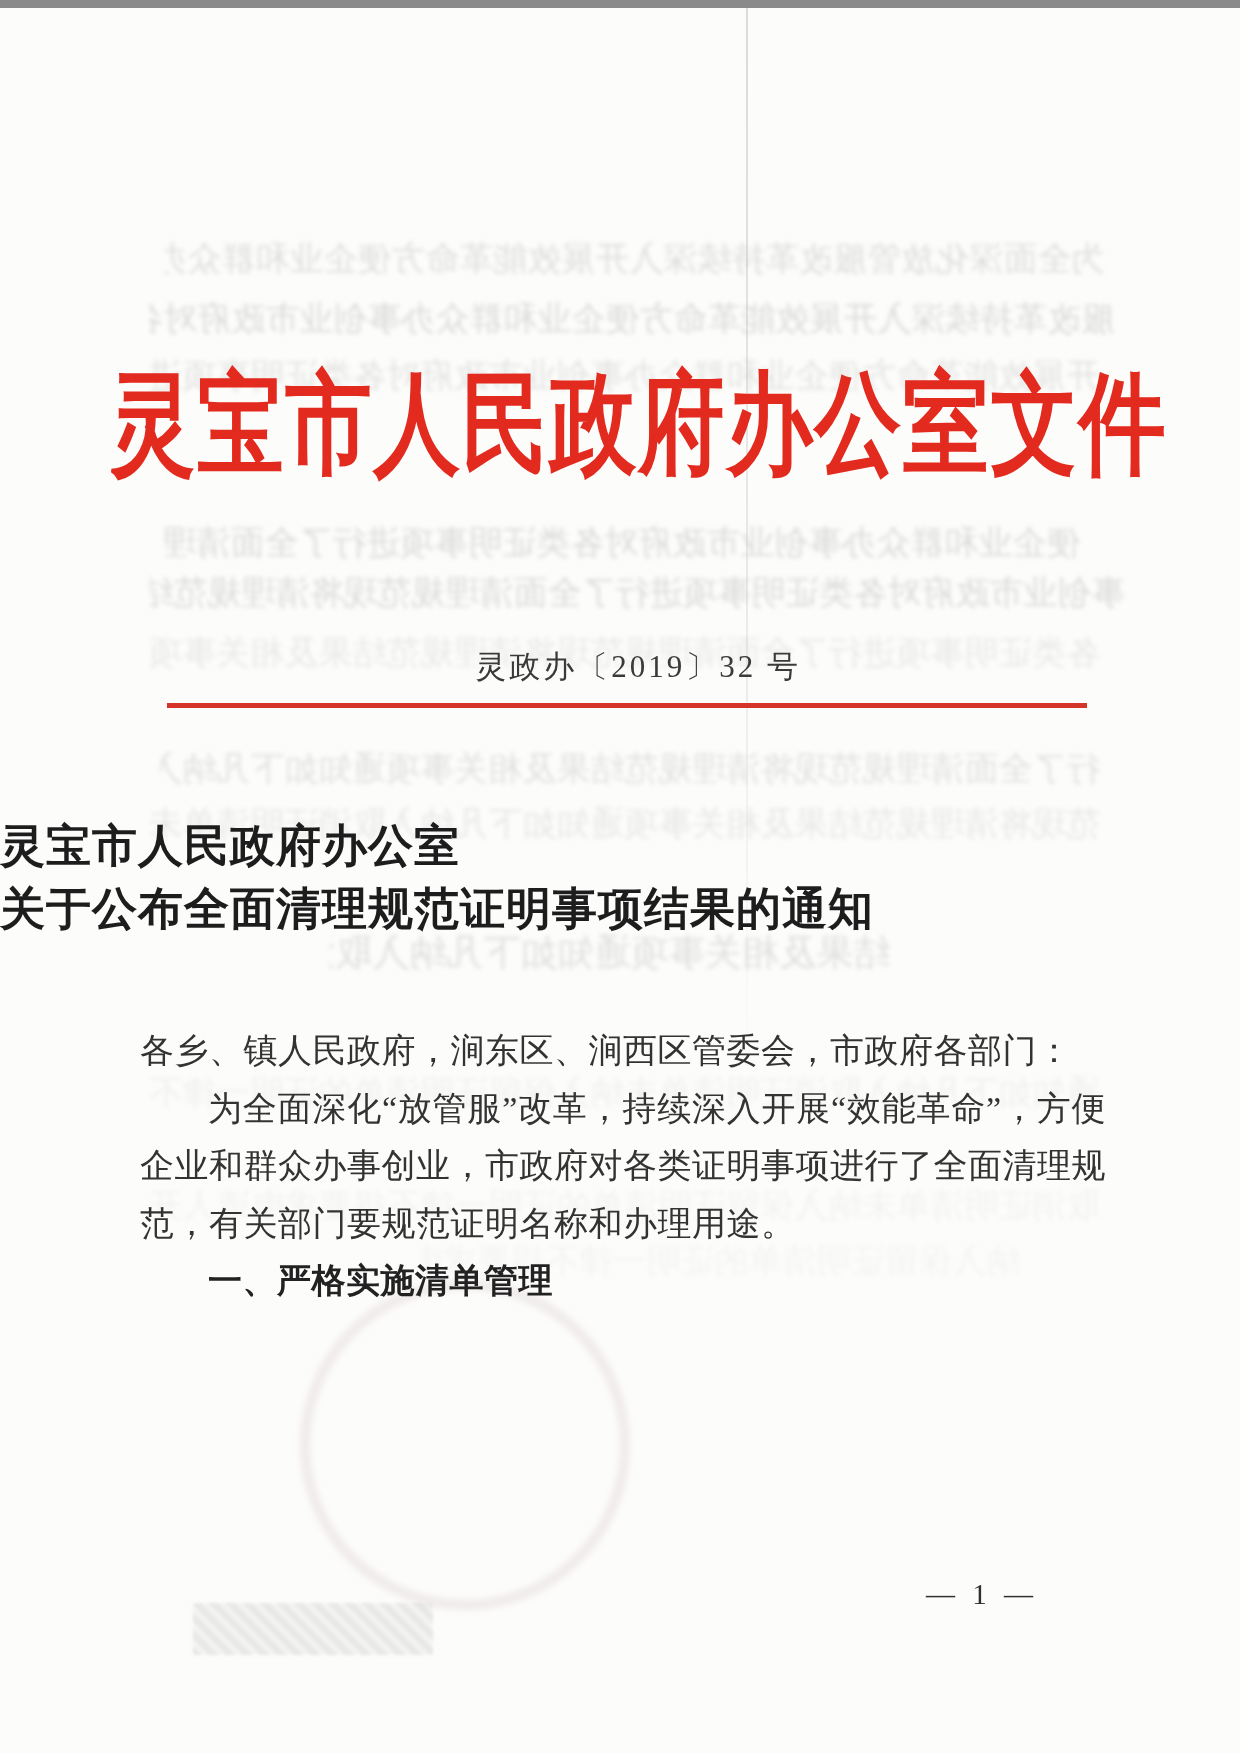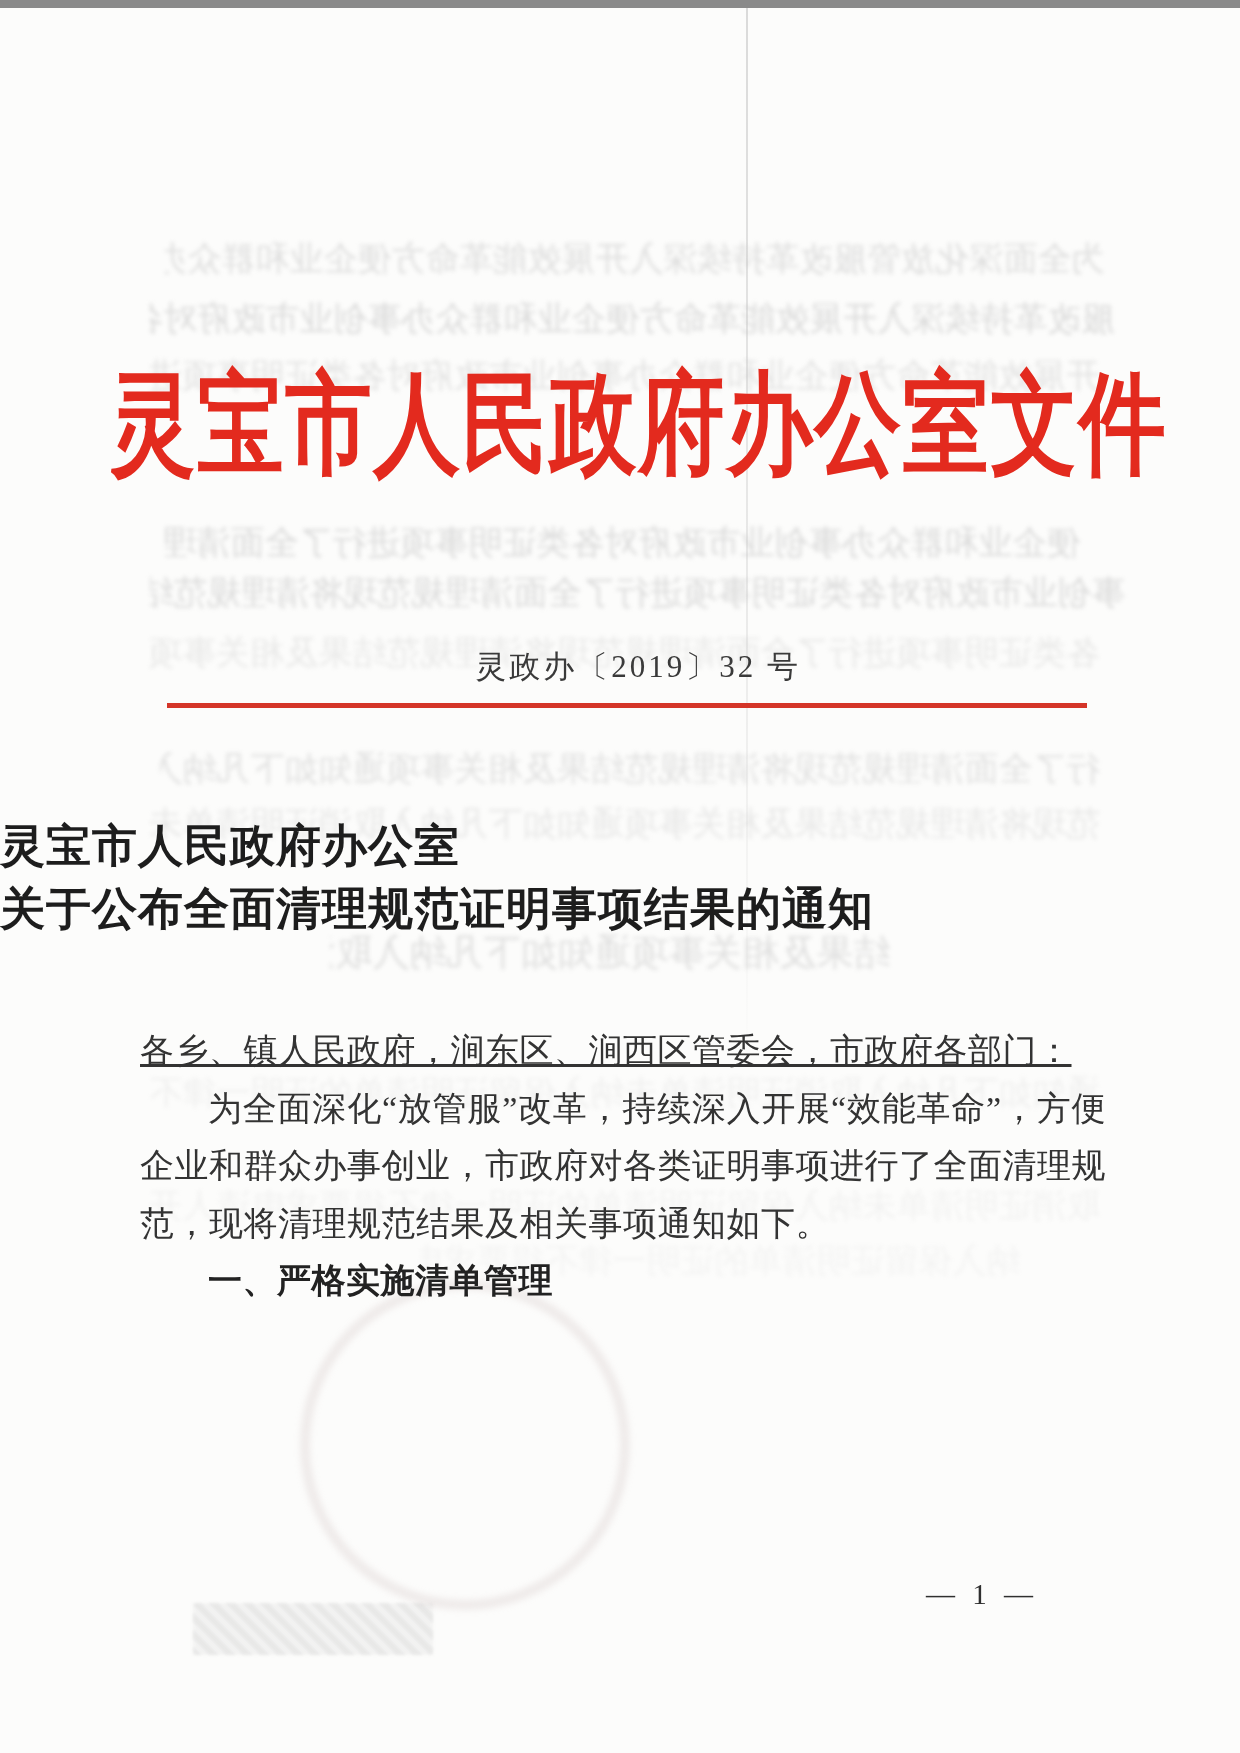--- a/index.html
+++ b/index.html
@@ -66,21 +66,21 @@
     letter-spacing:1px;
   }
   .body-text{
     position:absolute;left:140px;top:1014px;width:966px;
     font-size:34px;line-height:57.5px;
     text-align:justify;
     color:var(--body-text,#333);
     letter-spacing:0.5px;
   }
   .body-text p{margin:0;text-indent:2em;}
-  .body-text p.salutation{text-indent:0;text-decoration:underline;}
+  .body-text p.salutation{text-indent:0;}
   .body-text p.section-heading{
     font-family:"Liberation Sans","DejaVu Sans",sans-serif;
     font-weight:700;color:#222;
   }
   .page-number{
     position:absolute;top:1570px;right:238px;
     font-size:29px;letter-spacing:5px;color:#2f2f2f;
     white-space:nowrap;
   }
 </style>
@@ -113,19 +113,19 @@
 
   <div class="red-rule"></div>
 
   <div class="doc-title">
     <div>灵宝市人民政府办公室</div>
     <div>关于公布全面清理规范证明事项结果的通知</div>
   </div>
 
   <div class="body-text">
     <p class="salutation">各乡、镇人民政府，涧东区、涧西区管委会，市政府各部门：</p>
-    <p>为全面深化“放管服”改革，持续深入开展“效能革命”，方便企业和群众办事创业，市政府对各类证明事项进行了全面清理规范，现将清理规范结果及相关事项通知如下。</p>
+    <p>为全面深化“放管服”改革，持续深入开展“效能革命”，方便企业和群众办事创业，市政府对各类证明事项进行了全面清理规范，有关部门要规范证明名称和办理用途。</p>
     <p class="section-heading">一、严格实施清单管理</p>
   </div>
 
   <div class="page-number">— 1 —</div>
 
 </div>
 
 </body></html>

